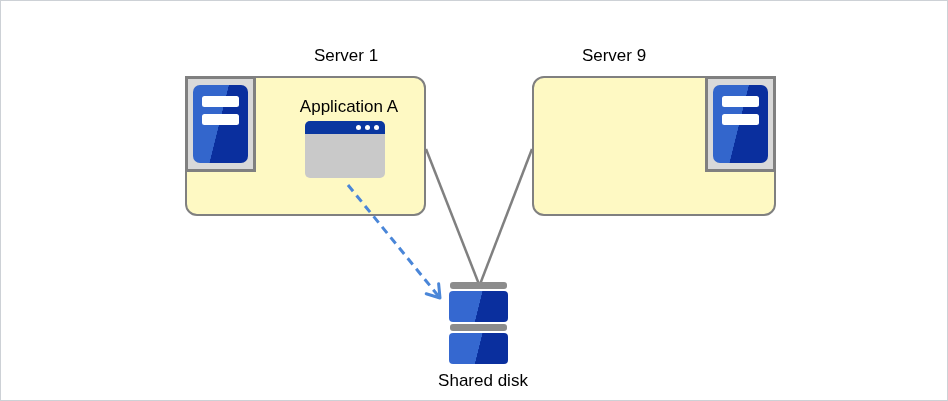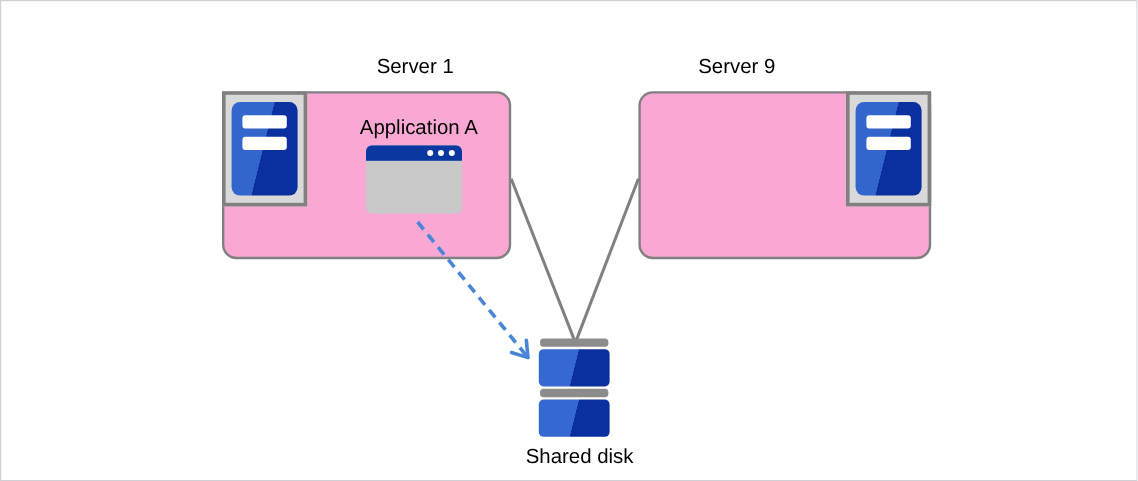--- a/index.html
+++ b/index.html
@@ -30,21 +30,21 @@
   }
   #server1-label { left: 245px; top: 45px; }
   #server2-label { left: 513px; top: 45px; }
   #disk-label    { left: 382px; top: 370px; }
 
   .server-node {
     position: absolute;
     box-sizing: border-box;
     border: 2.5px solid #808080;
     border-radius: 12px;
-    background: #f9a8d4;
+    background: #fef9c3;
   }
   #server1-node { left: 184px; top: 75px; width: 241px; height: 140px; }
   #server2-node { left: 531px; top: 75px; width: 244px; height: 140px; }
 
   #app-label { left: 62px; top: 19px; width: 200px; }
 
   .server-icon-panel {
     position: absolute;
     box-sizing: border-box;
     width: 71px; height: 96px;

